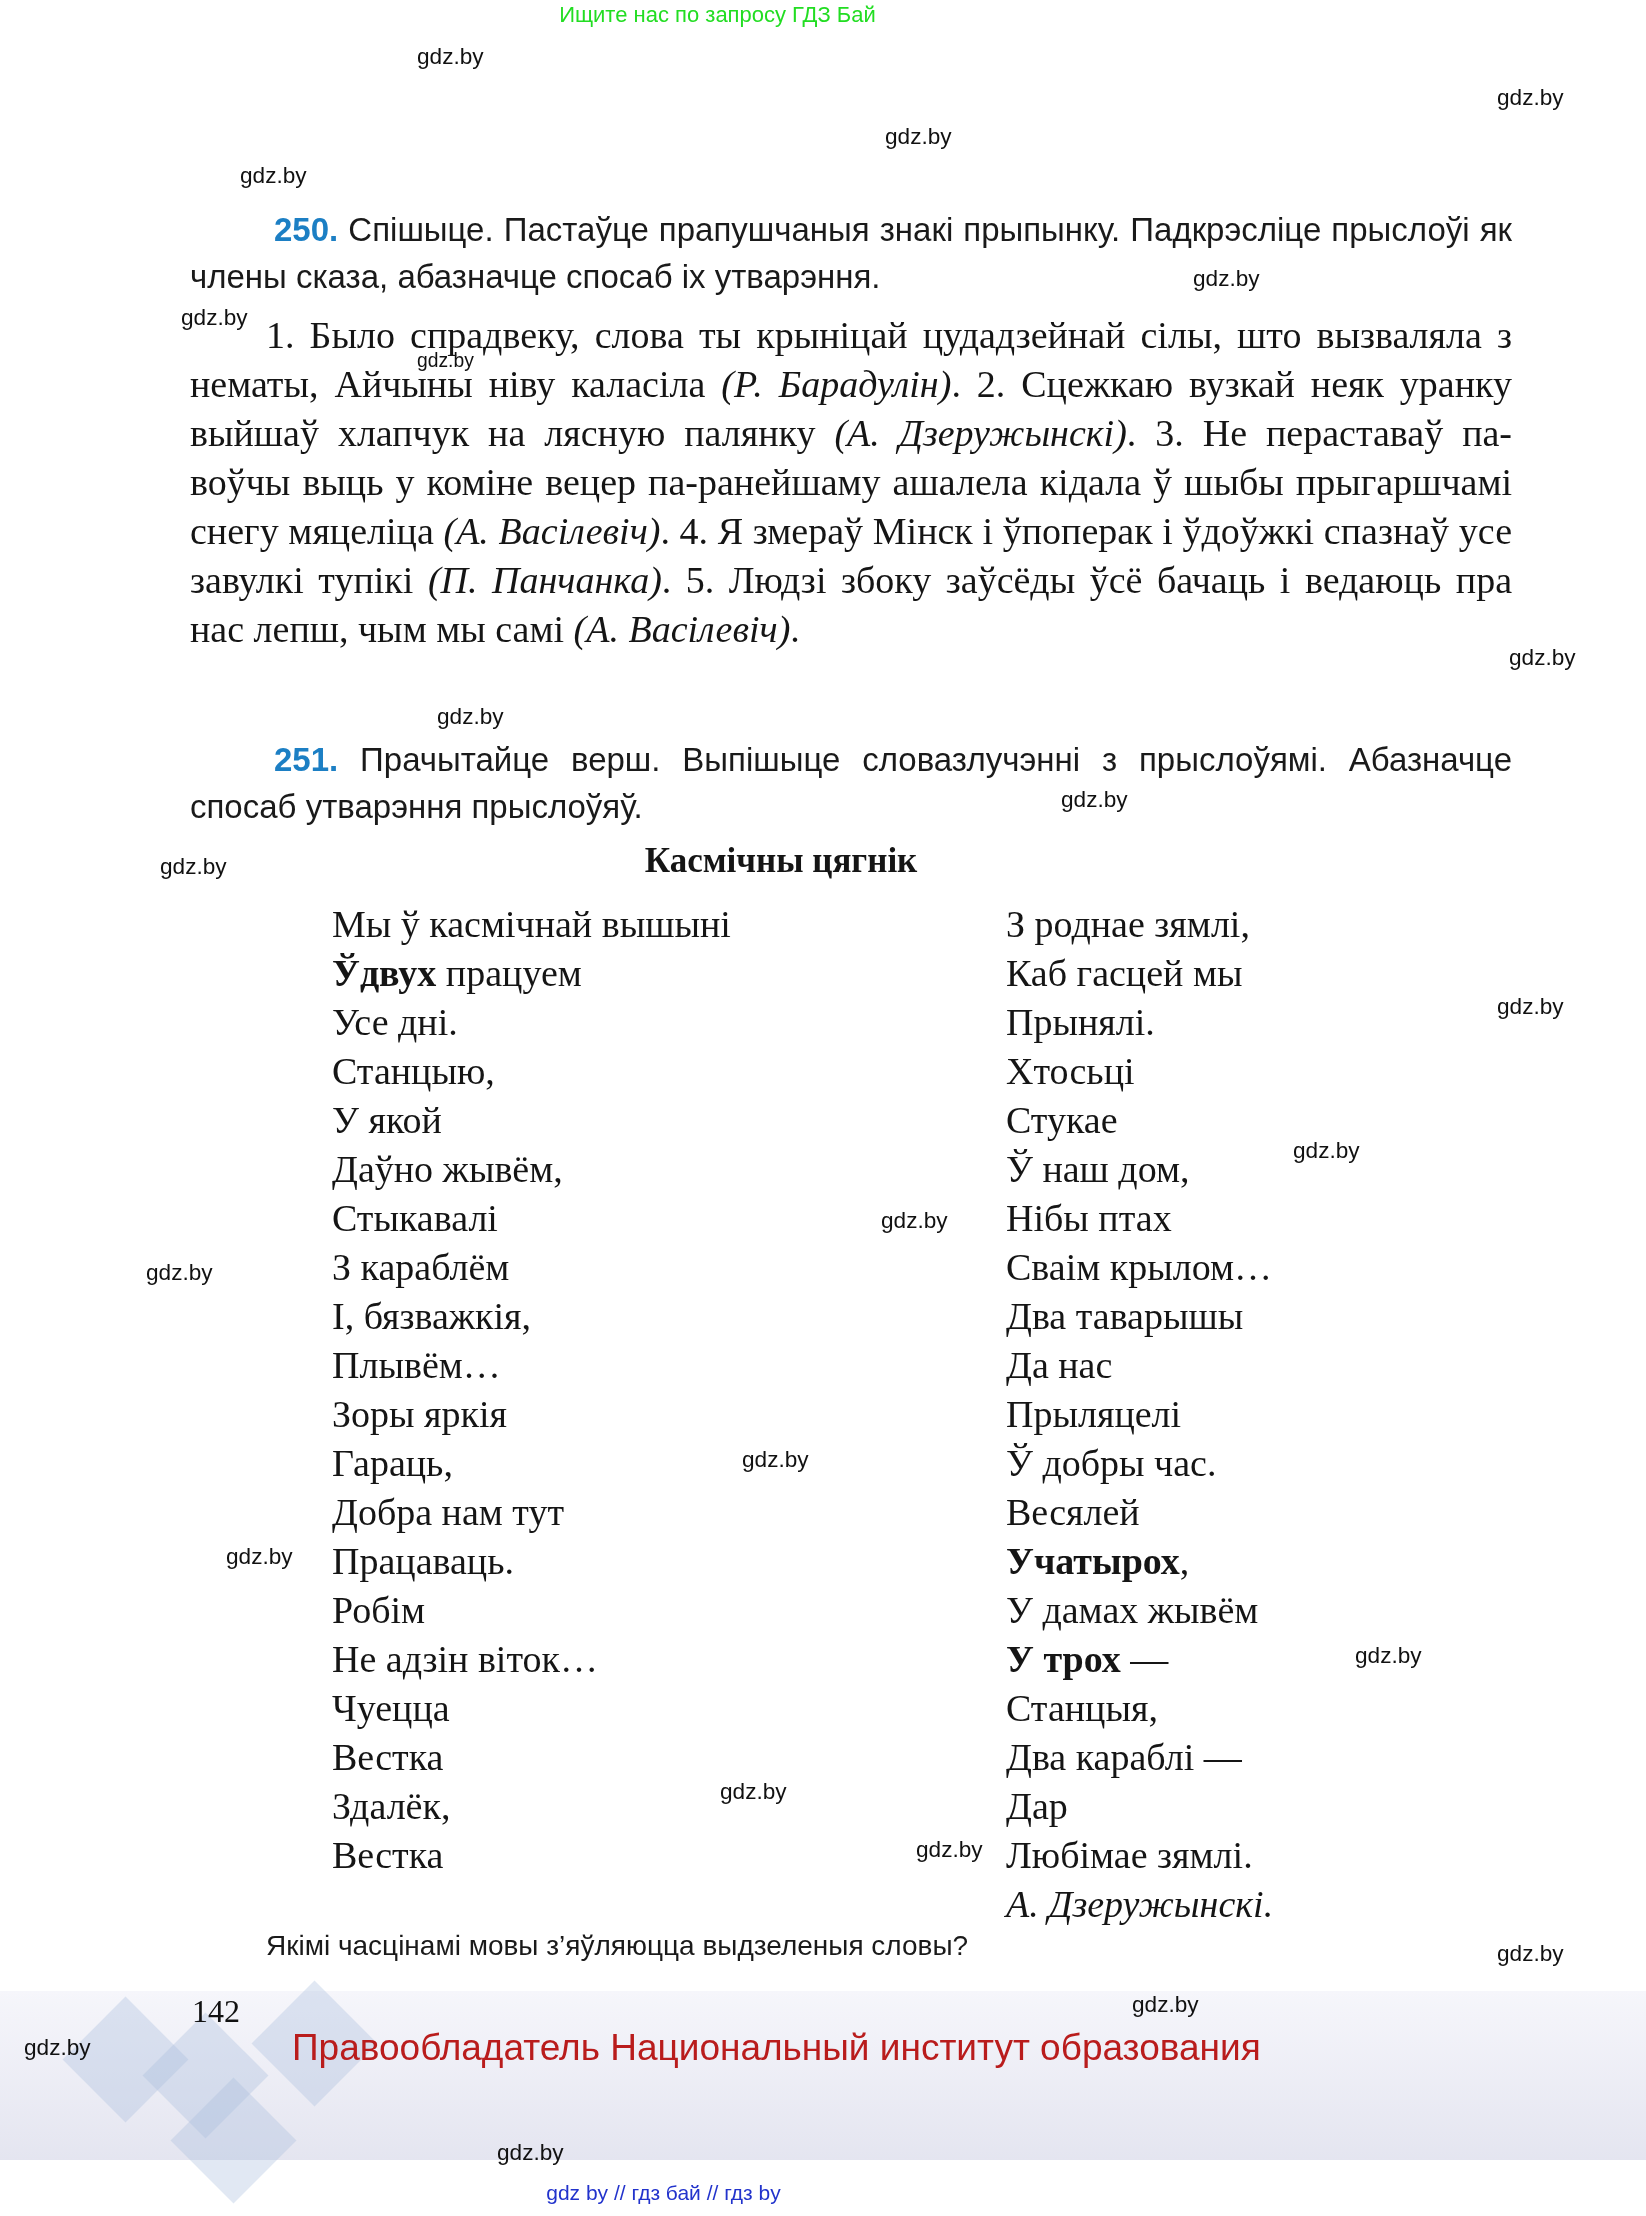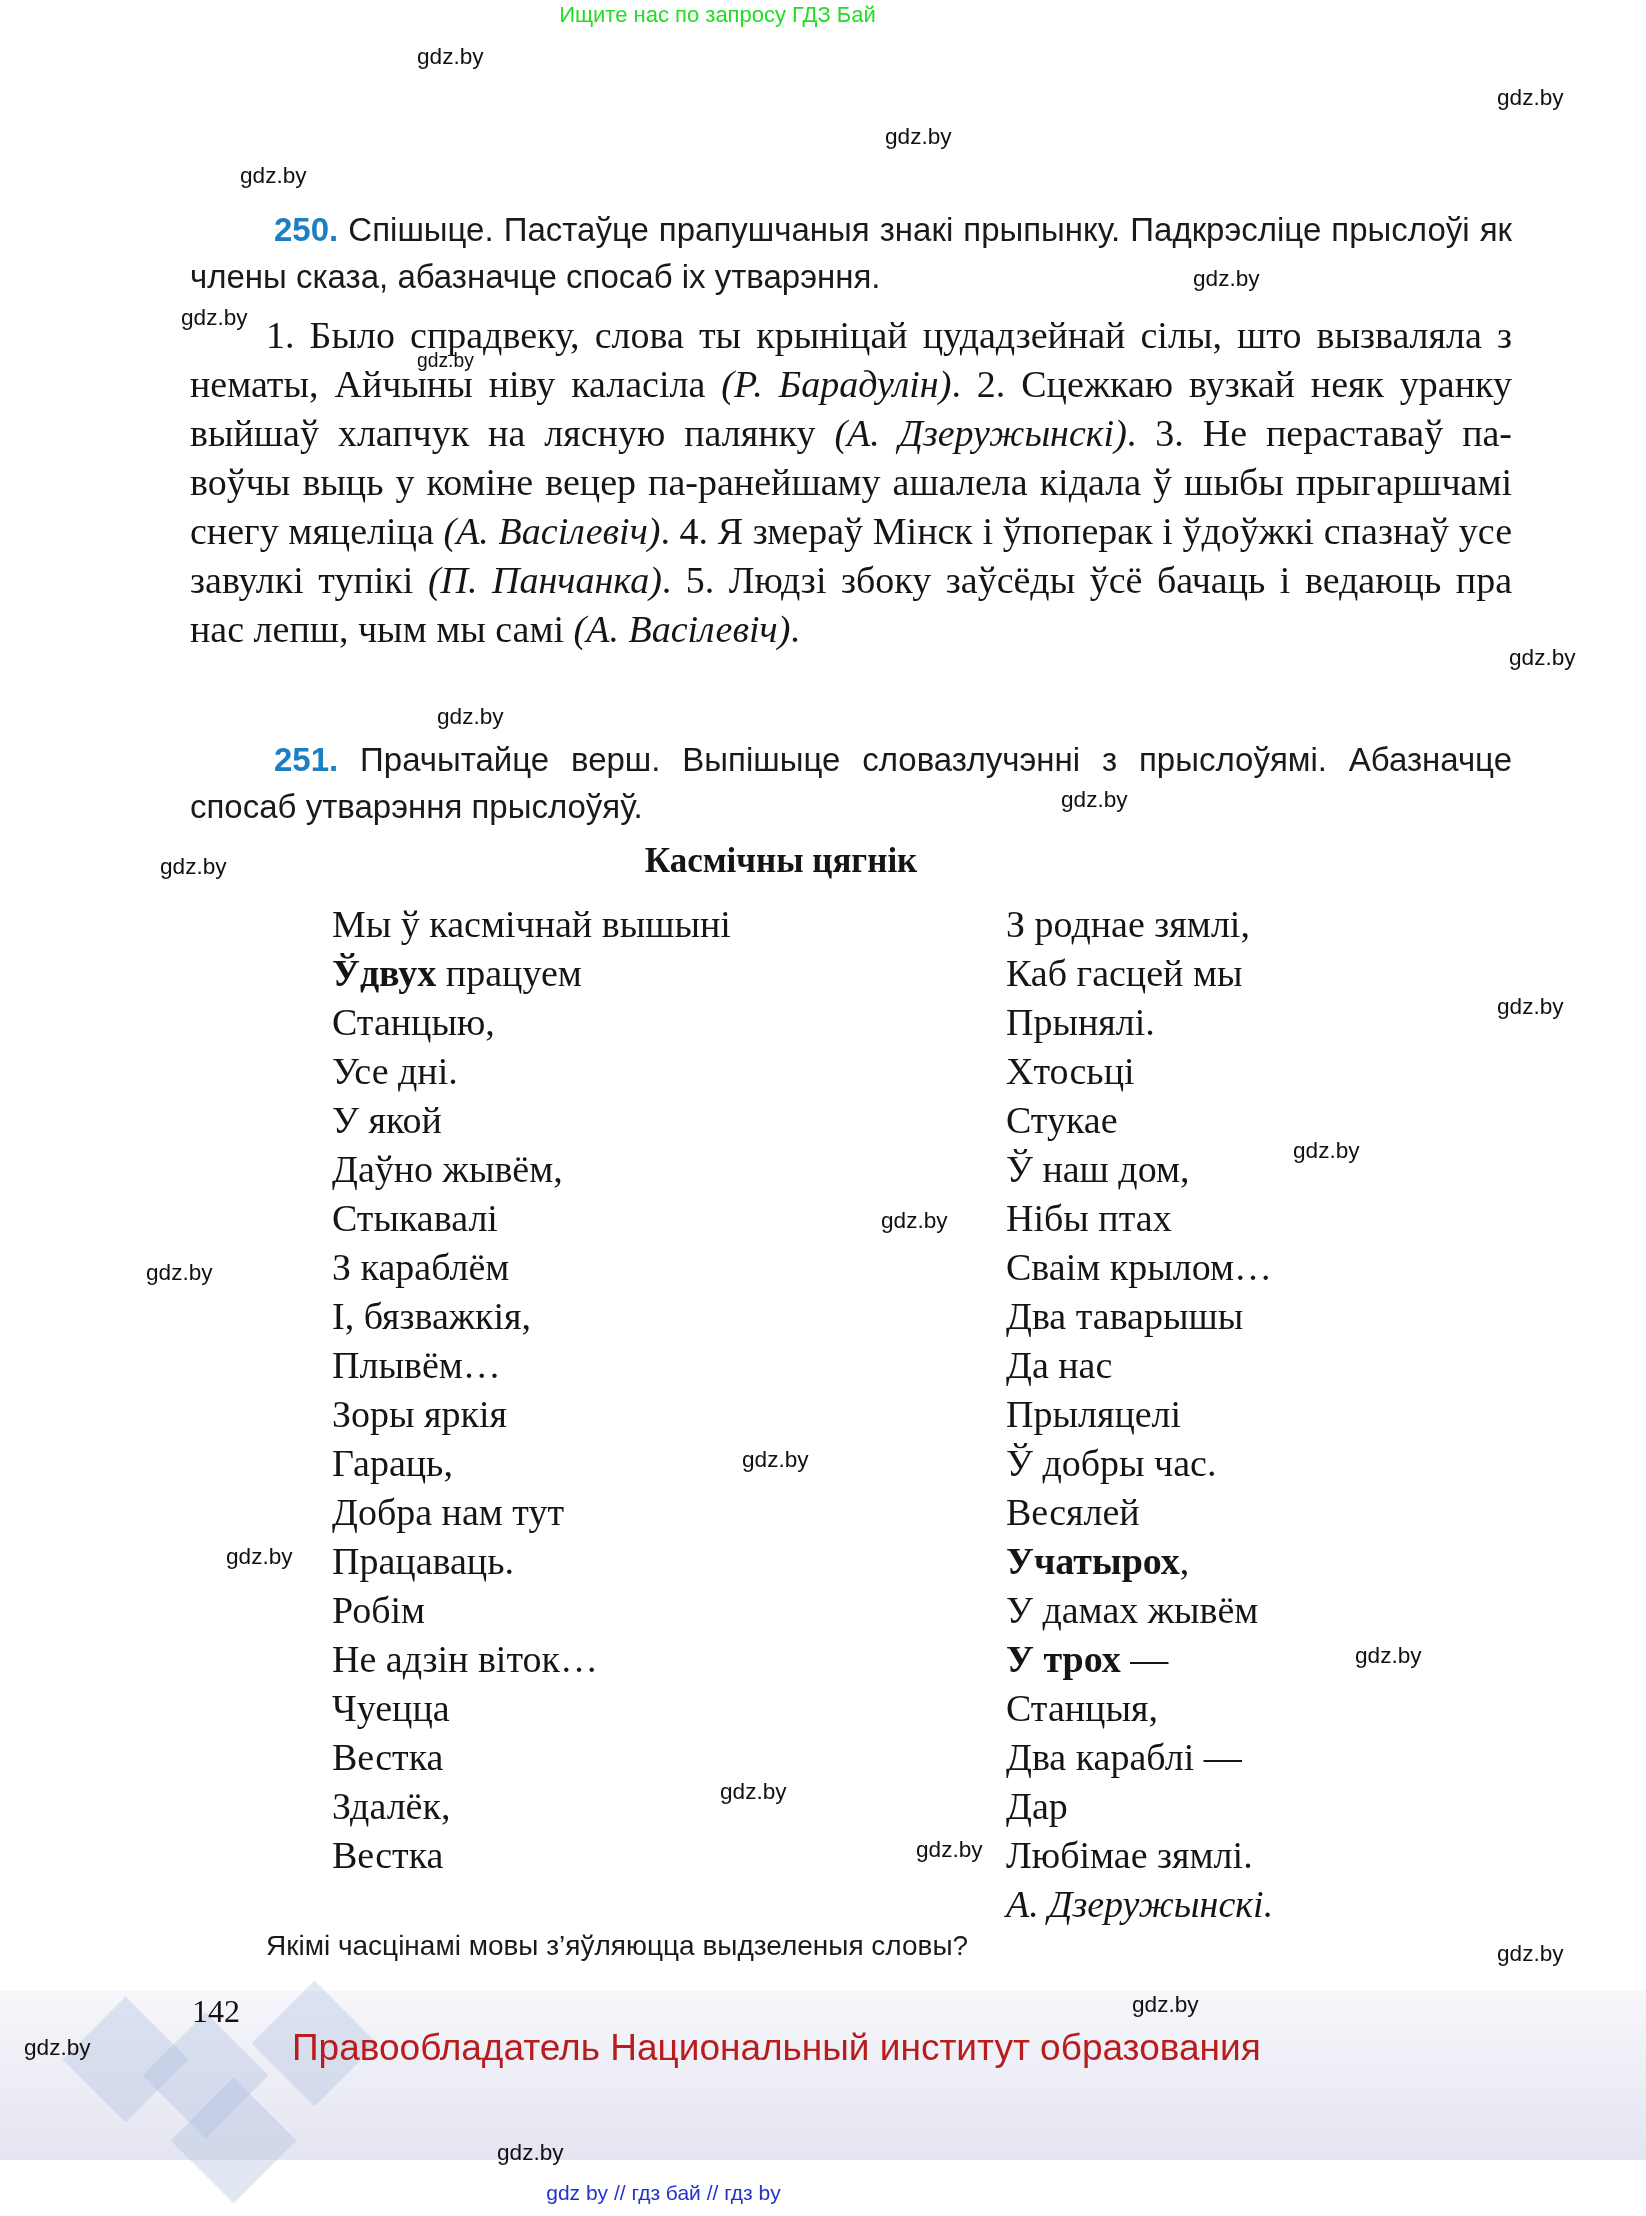--- a/index.html
+++ b/index.html
@@ -107,22 +107,22 @@
 <div class="abs task" style="top:736px;">
   <span class="indent"></span><span class="num">251.</span>
   <span>Прачытайце верш. Выпішыце словазлучэнні з прыслоўямі. Абазначце спосаб утварэння прыслоўяў.</span>
 </div>
 
 <div class="abs poem-title">Касмічны цягнік</div>
 
 <div class="abs poem-col" style="left:332px;top:900px;">
   <div class="line"><span>Мы ў касмічнай вышыні</span><b></b><span></span></div>
   <div class="line"><span></span><b>Ўдвух</b><span> працуем</span></div>
+  <div class="line"><span>Усе дні.</span><b></b><span></span></div>
   <div class="line"><span>Станцыю,</span><b></b><span></span></div>
-  <div class="line"><span>Усе дні.</span><b></b><span></span></div>
   <div class="line"><span>У якой</span><b></b><span></span></div>
   <div class="line"><span>Даўно жывём,</span><b></b><span></span></div>
   <div class="line"><span>Стыкавалі</span><b></b><span></span></div>
   <div class="line"><span>З караблём</span><b></b><span></span></div>
   <div class="line"><span>І, бязважкія,</span><b></b><span></span></div>
   <div class="line"><span>Плывём…</span><b></b><span></span></div>
   <div class="line"><span>Зоры яркія</span><b></b><span></span></div>
   <div class="line"><span>Гараць,</span><b></b><span></span></div>
   <div class="line"><span>Добра нам тут</span><b></b><span></span></div>
   <div class="line"><span>Працаваць.</span><b></b><span></span></div>

